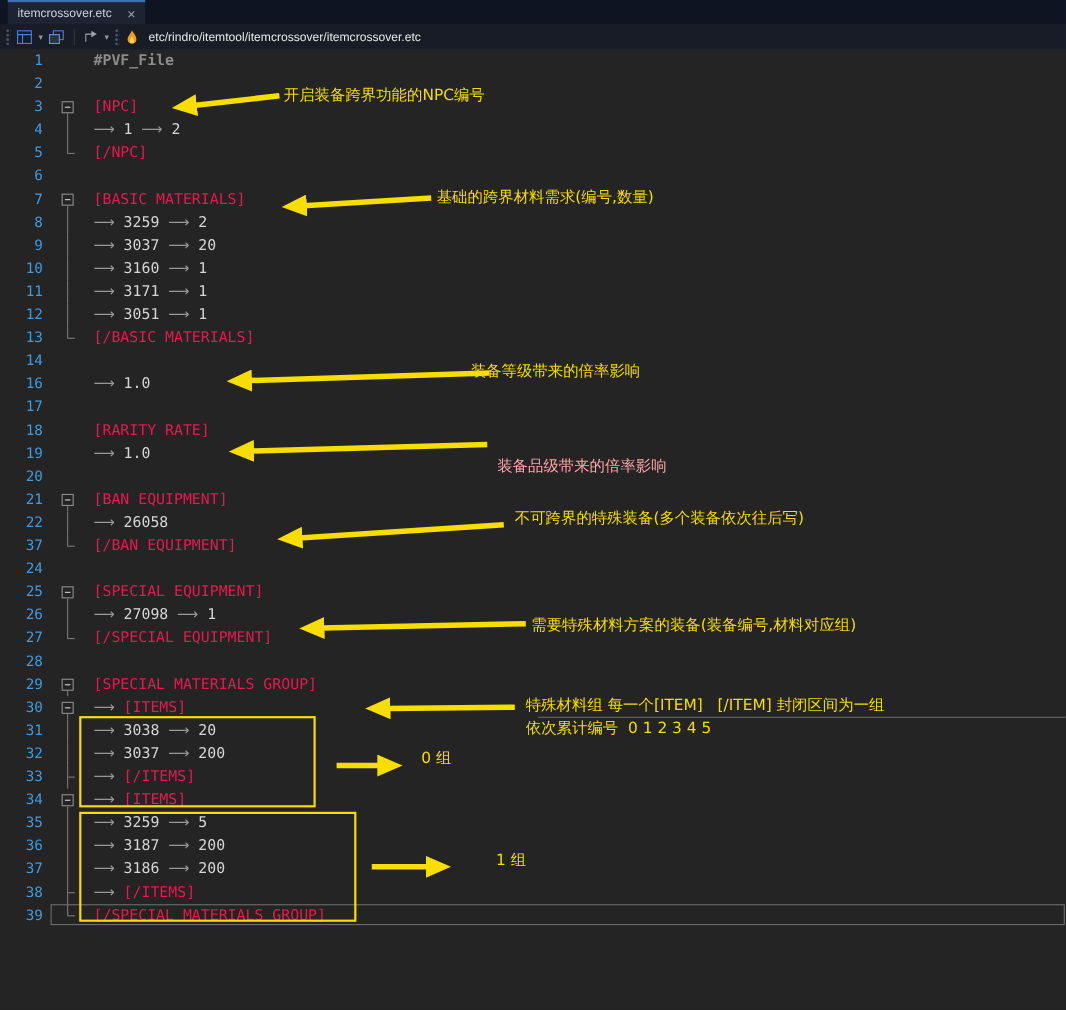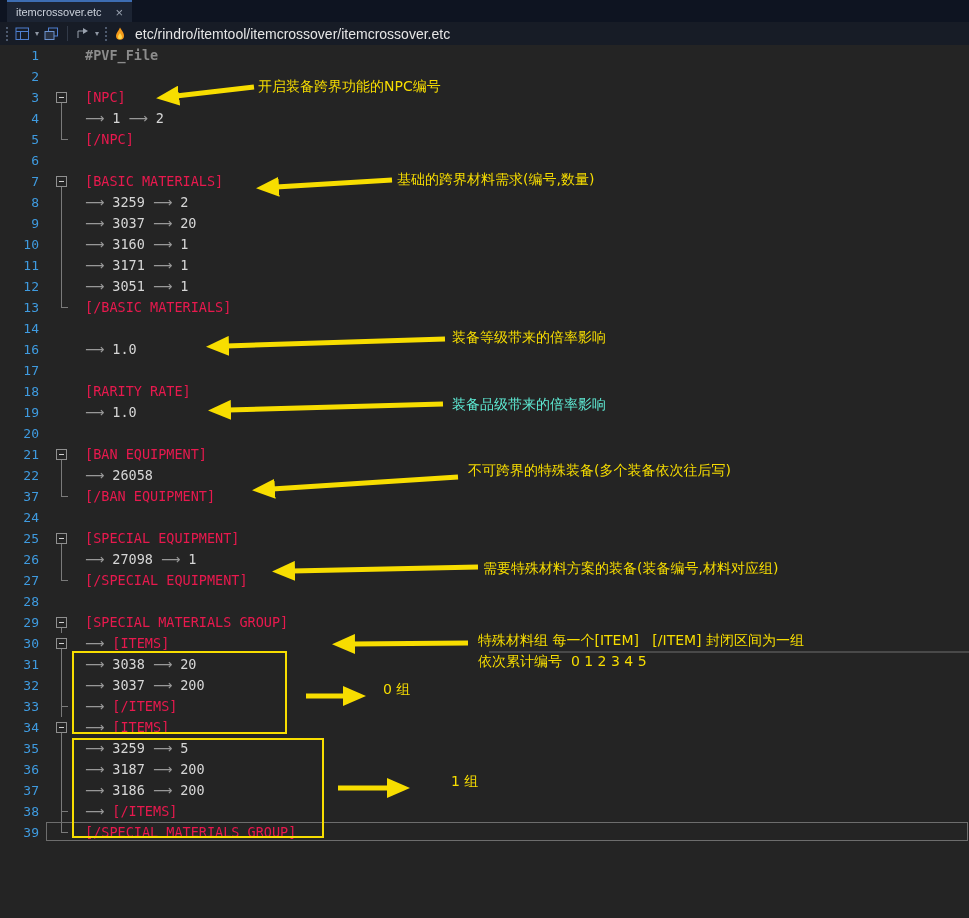--- a/index.html
+++ b/index.html
@@ -16,21 +16,21 @@
 
   
   .toolbar{position:absolute;top:22px;left:0;right:0;height:23px;background:#171c26;
            display:flex;align-items:center;padding:0 5px;gap:5px;}
   .grip{width:5px;height:15px;
         background-image:radial-gradient(circle,#4e5a6e 1px,transparent 1.3px);
         background-size:4px 4px;}
   .tb-icon{display:flex;align-items:center;}
   .caret{color:#8f97a4;font-size:8px;font-family:"DejaVu Sans",sans-serif;}
   .tb-sep{width:1px;height:15px;background:#323a48;margin:0 3px;}
-  .path{color:#e6e6e6;font-size:14px;font-family:"Liberation Sans",sans-serif;margin-left:4px;}
+  .path{color:#e6e6e6;font-size:11px;font-family:"Liberation Sans",sans-serif;margin-left:4px;}
 
   
   .editor{position:absolute;top:45px;left:0;right:0;bottom:0;background:#242424;z-index:1;}
   .row{display:flex;height:21px;line-height:21px;position:relative;font-size:13.5px;}
   .ln{flex:0 0 48px;text-align:right;padding-right:9px;box-sizing:border-box;
       color:#3f9be0;font-size:13px;}
   .gutter{flex:0 0 30px;position:relative;}
   .content{padding-left:7px;}
   .tok + .tok{margin-left:8px;}
   .tok-tag{color:#e8194e;}
@@ -332,22 +332,22 @@
 
     <rect x="73" y="652" width="213" height="81" fill="none" stroke="#f7dd00" stroke-width="2"></rect>
     <rect x="73" y="739" width="250" height="98" fill="none" stroke="#f7dd00" stroke-width="2"></rect>
 
     <line x1="489" y1="652" x2="969" y2="652" stroke="#6f6f6f" stroke-width="1"></line>
   </svg>
 
   <div class="notes-layer">
       <div class="note" style="left: 258px; top: 78px; color: rgb(247, 221, 0);">开启装备跨界功能的NPC编号</div>
       <div class="note" style="left: 397px; top: 171px; color: rgb(247, 221, 0);">基础的跨界材料需求(编号,数量)</div>
-      <div class="note" style="left: 452px; top: 329px; color: rgb(247, 221, 0);">装备等级带来的倍率影响</div>
-      <div class="note" style="left: 452px; top: 396px; color: #5eead4;">装备品级带来的倍率影响</div>
+      <div class="note" style="left: 428px; top: 329px; color: rgb(247, 221, 0);">装备等级带来的倍率影响</div>
+      <div class="note" style="left: 452px; top: 415px; color: #fca5a5;">装备品级带来的倍率影响</div>
       <div class="note" style="left: 468px; top: 462px; color: rgb(247, 221, 0);">不可跨界的特殊装备(多个装备依次往后写)</div>
       <div class="note" style="left: 478px; top: 632px; color: rgb(247, 221, 0);">特殊材料组 每一个[ITEM]   [/ITEM] 封闭区间为一组</div>
       <div class="note" style="left: 483px; top: 560px; color: rgb(247, 221, 0);">需要特殊材料方案的装备(装备编号,材料对应组)</div>
       <div class="note" style="left: 478px; top: 653px; color: rgb(247, 221, 0);">依次累计编号  0 1 2 3 4 5</div>
       <div class="note" style="left: 383px; top: 681px; color: rgb(247, 221, 0);">0 组</div>
       <div class="note" style="left: 451px; top: 773px; color: rgb(247, 221, 0);">1 组</div>
     </div>
 
 </div>
 

